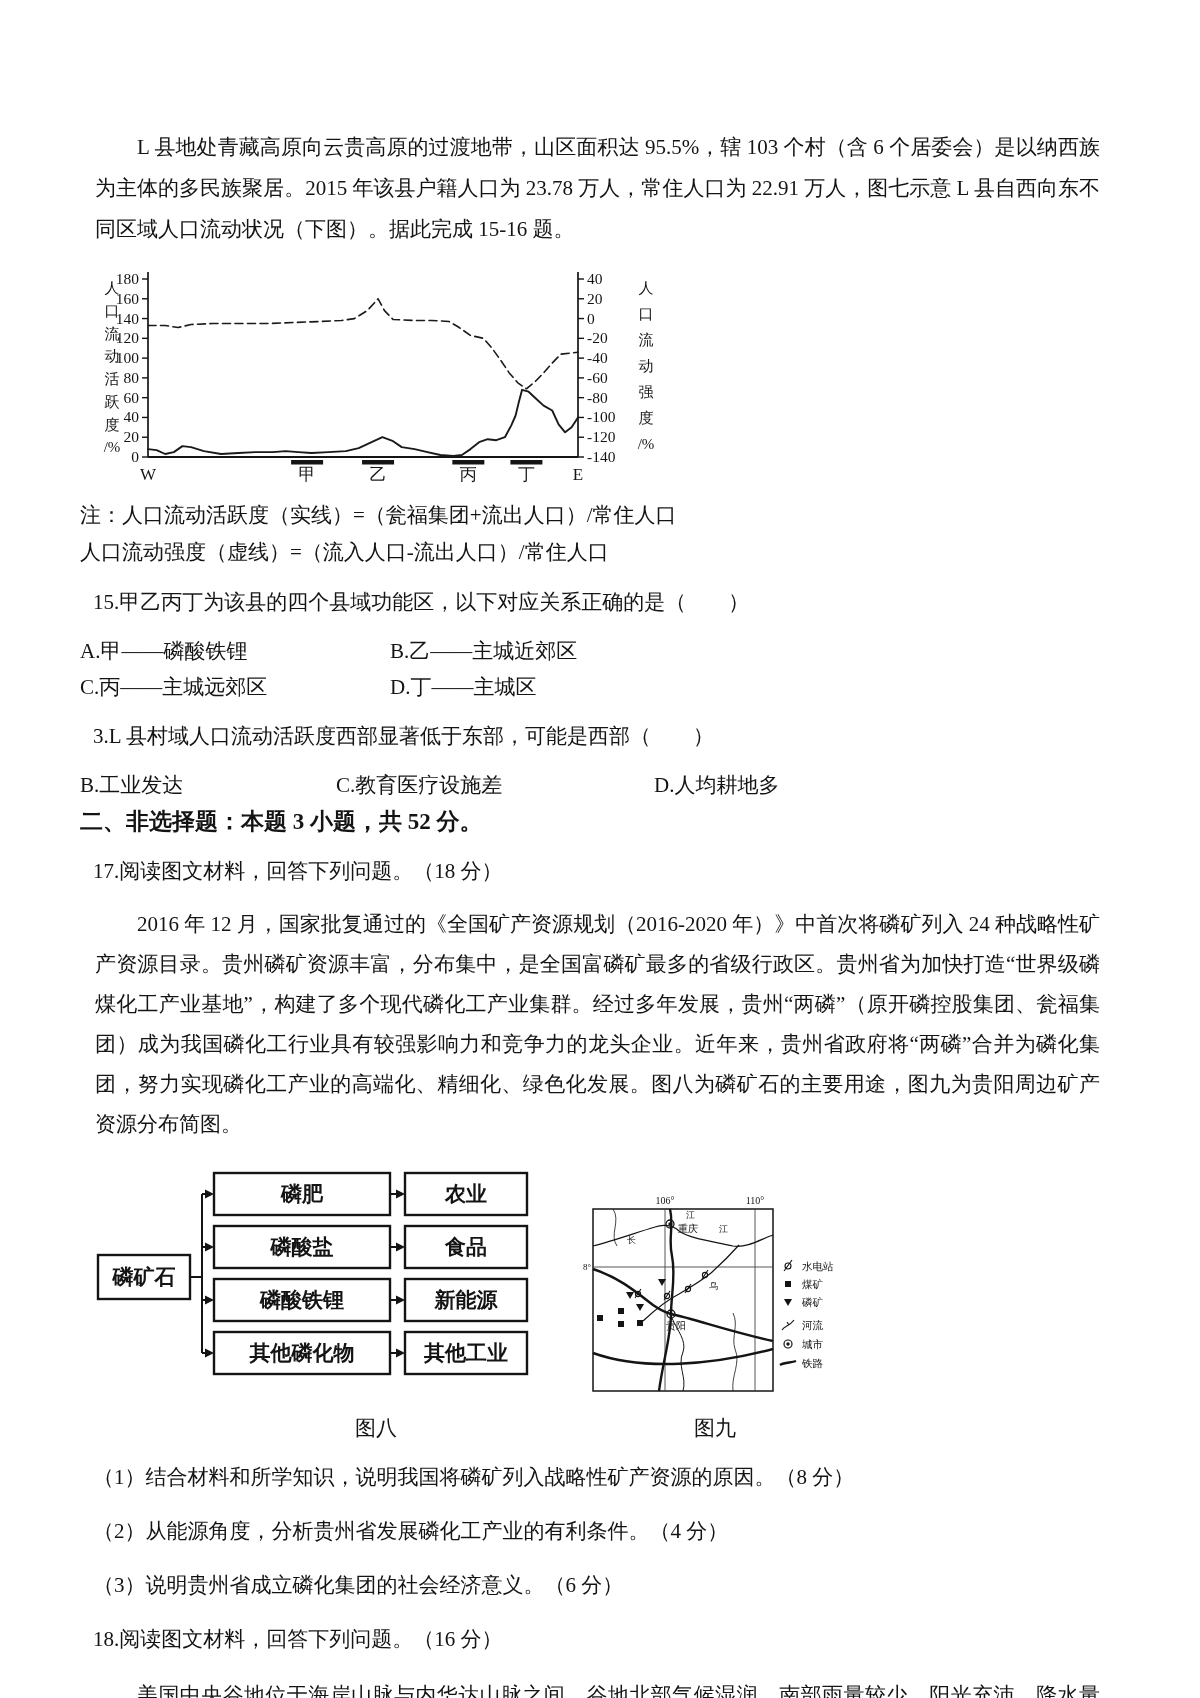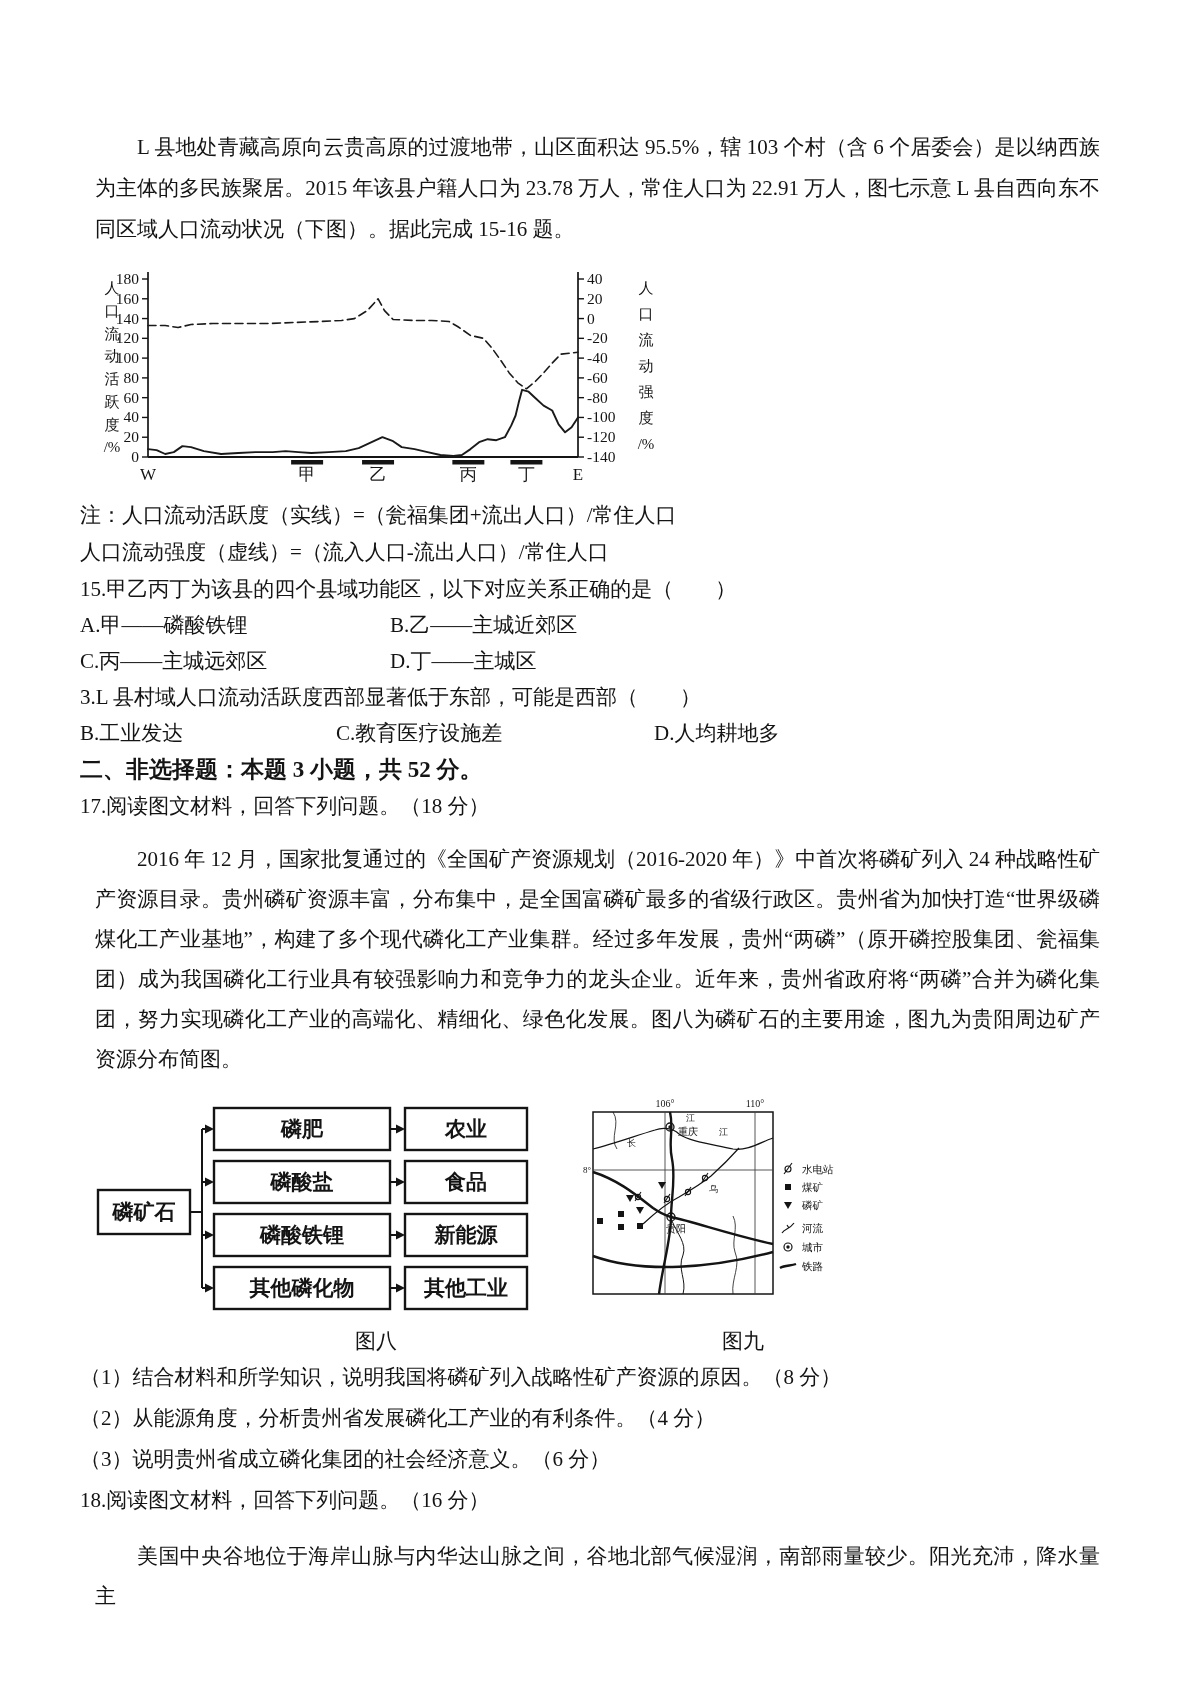--- a/index.html
+++ b/index.html
@@ -4,34 +4,34 @@
 <style>
   html,body{margin:0;padding:0;background:#ffffff;}
   body{
     width:1200px;height:1698px;overflow:hidden;box-sizing:border-box;
     padding:112px 85px 0 80px;
     font-family:"Liberation Serif","DejaVu Serif",serif;
     color:#141414;
   }
   .para{font-size:21px;line-height:41px;text-align:justify;text-indent:2em;margin:15px;}
   .note-line{font-size:21px;line-height:37px;margin:0;}
-  .qline{font-size:21px;line-height:36px;margin:0;white-space:nowrap;}
+  .qline{font-size:21px;line-height:36px;margin:13px;white-space:nowrap;}
   .opt-row{display:flex;font-size:21px;line-height:36px;}
   .opt-row .o15a{width:310px;}
   .opt-row .o16a{width:252px;}
   .opt-row .o16b{width:256px;}
   .opt-row .o16c{width:318px;}
   .section-heading{font-size:23px;font-weight:bold;line-height:37px;margin:0;}
   .chart-wrap{margin:8px 0 0 6px;}
   .figures-row{display:flex;align-items:flex-start;margin:14px 0 0 10px;}
   .figures-row .flowchart-box{margin-top:10px;}
-  .figures-row .map-box{margin-left:48px;}
+  .figures-row .map-box{margin-left:48px;margin-top:32px;}
   .captions{position:relative;height:34px;font-size:21px;font-family:Liberation Serif, serif;}
   .captions .cap8{position:absolute;left:275px;top:4px;}
-  .captions .cap9{position:absolute;left:642px;top:4px;}
+  .captions .cap9{position:absolute;left:614px;top:4px;}
   svg text{font-family:"Liberation Serif","DejaVu Serif",serif;fill:#141414;}
   .box-label{font-size:21px;font-weight:bold;}
   .map-label{font-size:10px;}
   .map-label-sm{font-size:9px;}
   .legend-label{font-size:10.5px;}
 </style>
 </head>
 <body>
 
 <p class="para">L 县地处青藏高原向云贵高原的过渡地带，山区面积达 95.5%，辖 103 个村（含 6 个居委会）是以纳西族为主体的多民族聚居。2015 年该县户籍人口为 23.78 万人，常住人口为 22.91 万人，图七示意 L 县自西向东不同区域人口流动状况（下图）。据此完成 15-16 题。</p>

